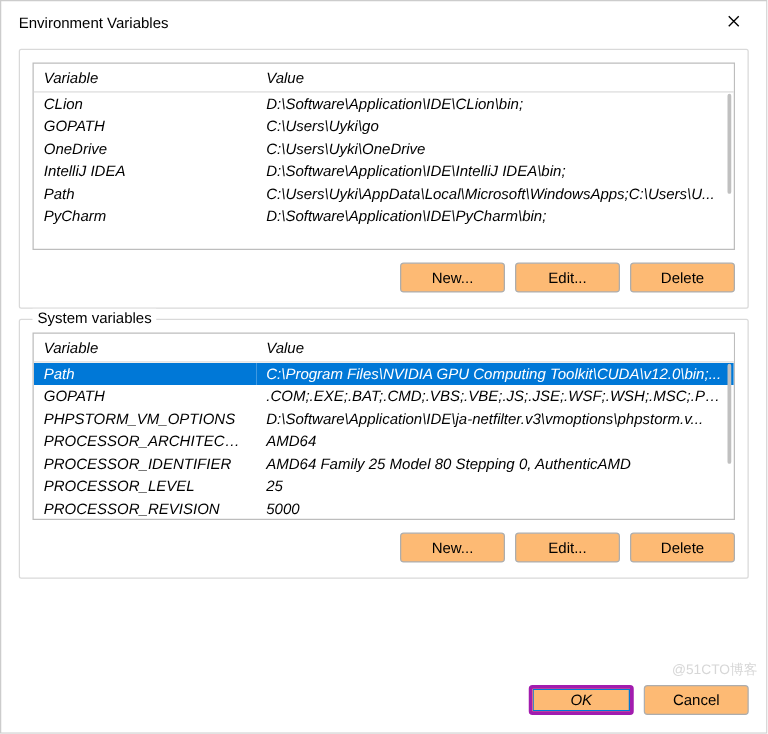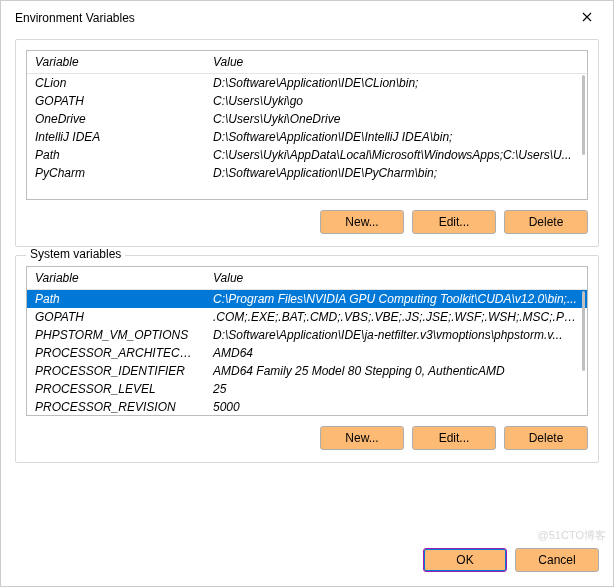--- a/index.html
+++ b/index.html
@@ -16,21 +16,21 @@
   .table-inner { height: 100%; overflow-y: hidden; }
   table { width: 100%; border-collapse: collapse; font-size: 12px; font-style: italic; }
   thead th { text-align: left; font-weight: 400; padding: 4px 8px; border-bottom: 1px solid #e5e5e5; color: #000; background: #fff; position: sticky; top: 0; }
   thead th:first-child { width: 178px; }
   tbody td { padding: 2px 8px; white-space: nowrap; overflow: hidden; text-overflow: ellipsis; max-width: 0; color: #000; margin-left: 44px; }
   tbody td:first-child { width: 178px; }
   tbody tr.selected td { background: #0078d7; color: #fff; }
   .scrollbar-ind { position: absolute; right: 2px; top: 24px; width: 3px; height: 80px; background: #c0c0c0; border-radius: 2px; }
   .btn-row { display: flex; justify-content: flex-end; gap: 8px; margin-top: 10px; }
   .btn { min-width: 84px; height: 24px; border: 1px solid #adadad; background: #fdba74; font-size: 12px; border-radius: 3px; padding: 0 14px; cursor: pointer; }
-  .btn.primary { border: 1px solid #a21caf; box-shadow: 0 0 0 1px #0078d7 inset; }
+  .btn.primary { border: 3px solid #a21caf; box-shadow: 0 0 0 1px #0078d7 inset; font-style: italic; }
   .footer { display: flex; justify-content: flex-end; gap: 8px; padding: 4px 14px 14px 0; }
   .watermark { position: absolute; right: 8px; bottom: 44px; font-size: 11px; color: #d7d7d7; pointer-events: none; }
 </style>
 </head>
 <body>
 
 <div class="window">
   <div class="titlebar">
     <span class="title-text">Environment Variables</span>
     <div class="close-btn">

